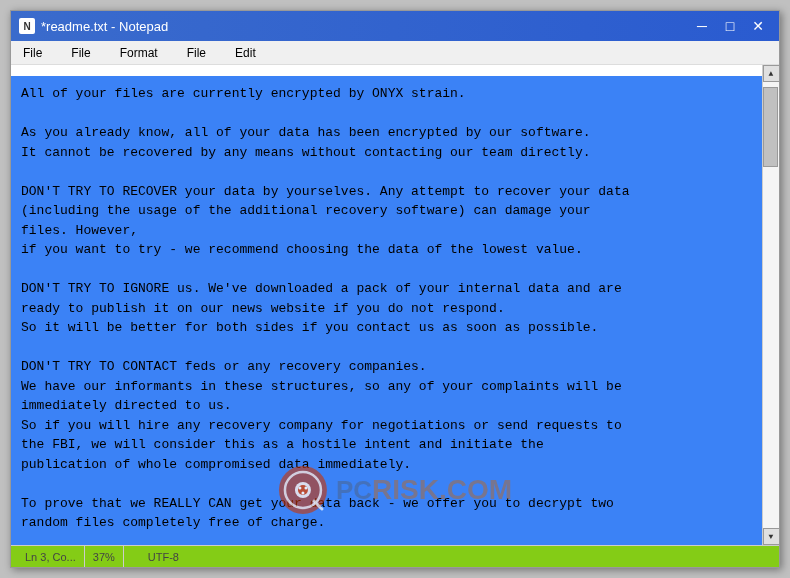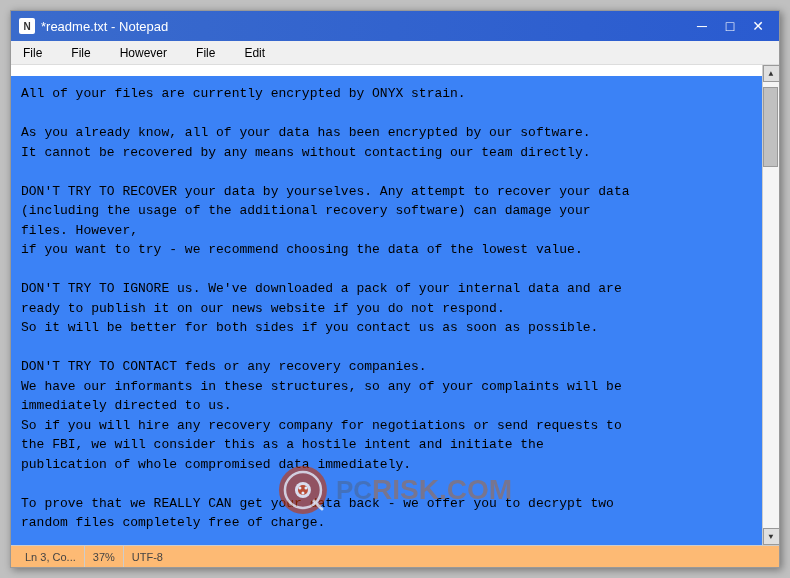--- a/index.html
+++ b/index.html
@@ -162,41 +162,42 @@
       background: #c0c0c0;
       border: 1px solid #999;
       position: absolute;
       top: 5px;
       left: 0;
       cursor: pointer;
     }
 
     .status-bar {
       height: 22px;
-      background: #fdba74;
+      background: #84cc16;
       border-top: 1px solid #ccc;
       display: flex;
       align-items: center;
       padding: 0 6px;
       font-family: 'Segoe UI', Arial, sans-serif;
       font-size: 11px;
       color: #444;
       gap: 0;
     }
 
     .status-section {
       padding: 0 8px;
       border-right: 1px solid #ccc;
       height: 100%;
       display: flex;
       align-items: center;
     }
 
     .status-section:last-child {
       border-right: none;
+      margin-left: 16px;
     }
 
     
     .watermark-container {
       position: absolute;
       bottom: 30px;
       left: 50%;
       transform: translateX(-50%);
       display: flex;
       align-items: center;
@@ -240,21 +241,21 @@
     <div class="title-bar-controls">
       <button class="control-btn">─</button>
       <button class="control-btn">□</button>
       <button class="control-btn close">✕</button>
     </div>
   </div>
 
   <div class="menu-bar">
     <div class="menu-item">File</div>
     <div class="menu-item">File</div>
-    <div class="menu-item">However</div>
+    <div class="menu-item">Format</div>
     <div class="menu-item">File</div>
     <div class="menu-item">Edit</div>
   </div>
 
   <div class="content-wrapper">
     <div class="content-area">
       <div class="text-content">All of your files are currently encrypted by ONYX strain.
 
 As you already know, all of your data has been encrypted by our software.
 It cannot be recovered by any means without contacting our team directly.

